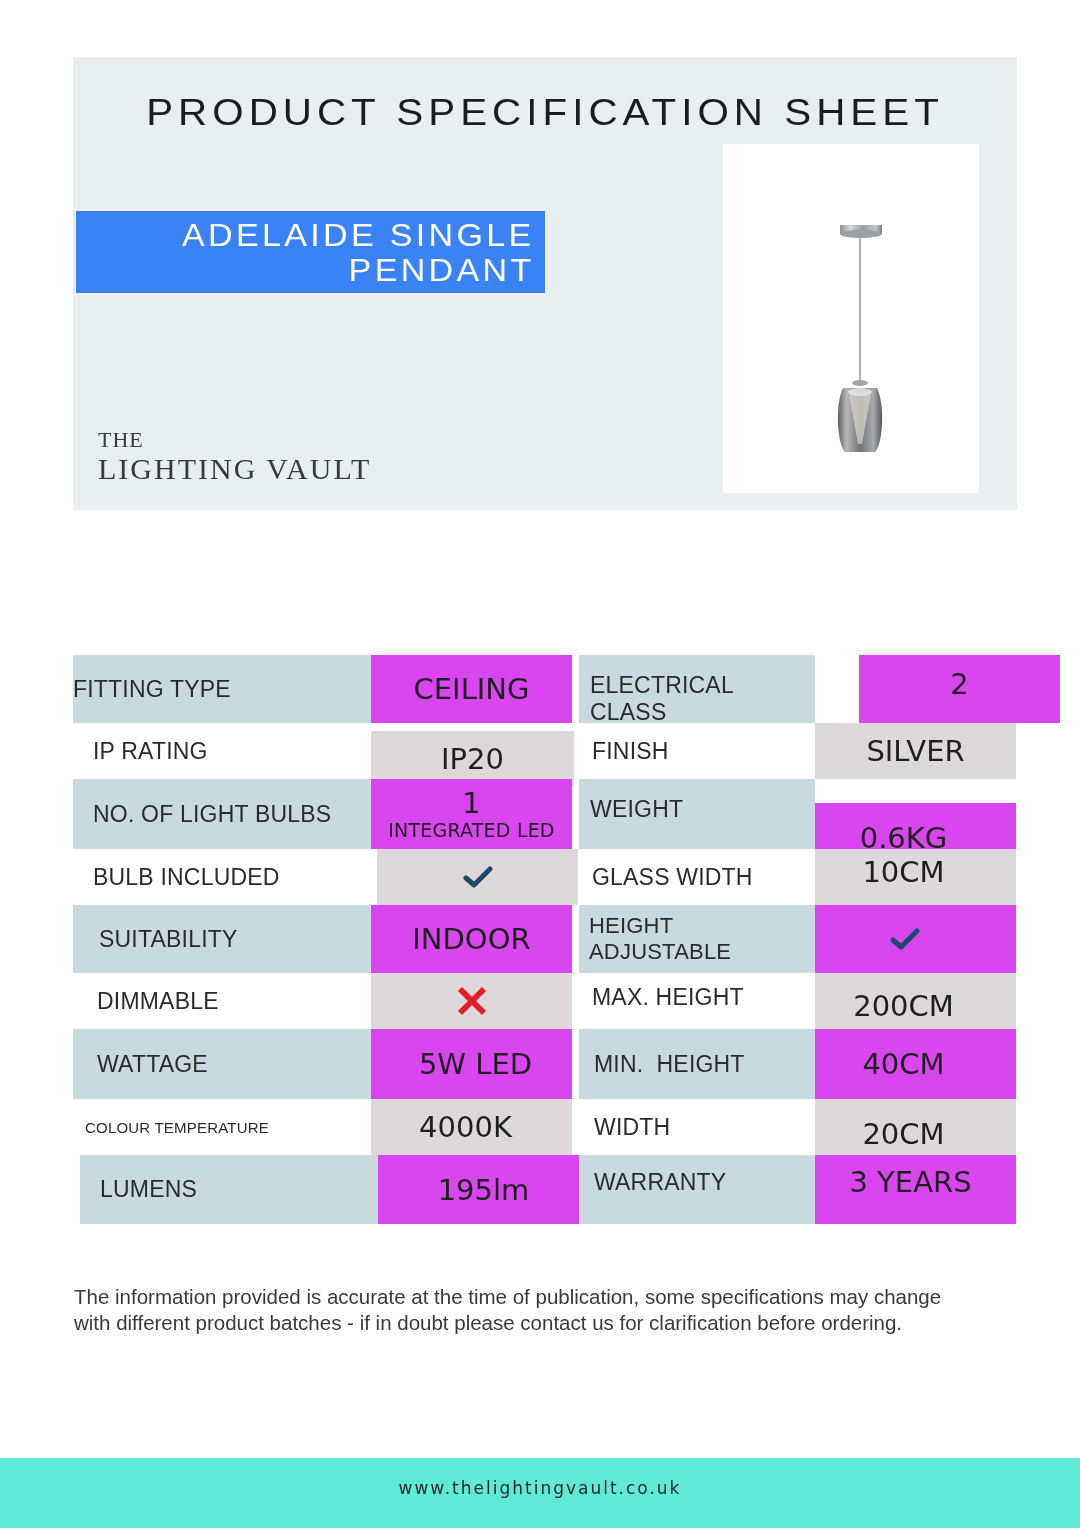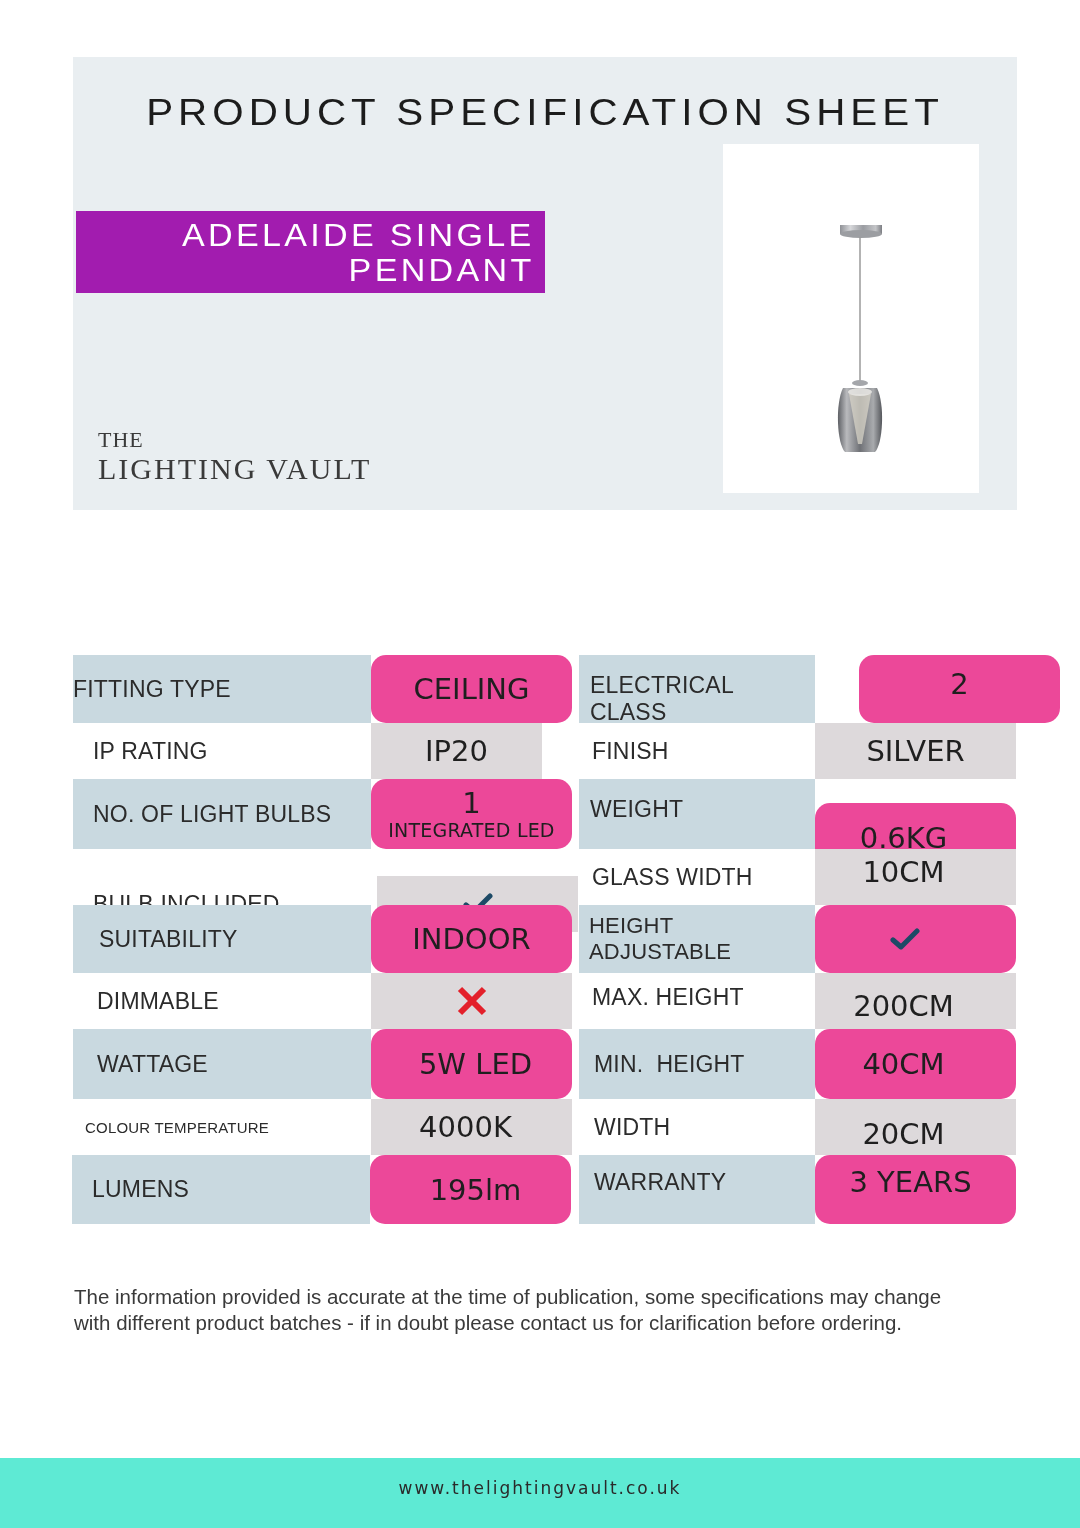--- a/index.html
+++ b/index.html
@@ -2,37 +2,37 @@
 <html><head>
 <meta charset="utf-8">
 <style>
   * { box-sizing: border-box; margin: 0; padding: 0; }
   html, body { width: 1080px; height: 1528px; background: #ffffff; overflow: hidden; }
   body { position: relative; font-family: "DejaVu Sans", sans-serif; color: #222; }
 
   .header-panel { position: absolute; left: 73px; top: 57px; width: 944px; height: 453px; background: #e9eef1; }
   .sheet-title { position: absolute; left: 0; top: 92px; width: 1090px; text-align: center; font-family: "Liberation Sans", sans-serif; font-size: 36px; letter-spacing: 4.5px; color: #1c1c1c; font-weight: normal; transform: scaleX(1.12); transform-origin: 545px 0; }
 
-  .product-name-box { position: absolute; left: 76px; top: 211px; width: 469px; height: 82px; background: #a21caf; }
+  .product-name-box { position: absolute; left: 76px; top: 211px; width: 469px; height: 82px; background: #3b82f6; }
   .product-name { position: absolute; right: 10px; top: 7px; text-align: right; font-family: "Liberation Sans", sans-serif; font-size: 31px; line-height: 35px; color: #ffffff; letter-spacing: 3px; transform: scaleX(1.1); transform-origin: right top; }
 
   .brand { position: absolute; left: 98px; top: 428px; font-family: "Liberation Serif", serif; color: #3a3a3a; }
   .brand-small { font-size: 22px; letter-spacing: 1px; line-height: 24px; }
   .brand-large { font-size: 30px; letter-spacing: 2px; line-height: 34px; }
 
   .product-image { position: absolute; left: 723px; top: 144px; width: 256px; height: 349px; background: #ffffff; }
   .product-image svg { position: absolute; left: 0; top: 0; }
 
   .spec-table { position: absolute; }
   .spec-row { position: absolute; display: flex; }
   .spec-label { height: 100%; display: flex; align-items: center; font-family: "Liberation Sans", sans-serif; font-size: 23px; color: #2b2b2b; letter-spacing: 0.2px; }
   .spec-value { height: 100%; display: flex; align-items: center; justify-content: center; font-family: "DejaVu Sans", sans-serif; font-size: 29px; color: #1f1f1f; text-align: center; }
   .row-dark .spec-label { background: #c9d9e0; }
   .row-light .spec-label { background: #ffffff; }
-  .row-dark .spec-value { background: #ec4899; border-radius: 15px; }
+  .row-dark .spec-value { background: #d946ef; }
   .row-light .spec-value { background: #ddd9db; }
   .spec-value.stack { flex-direction: column; line-height: 1.1; }
   .spec-value .sub { font-size: 19px; letter-spacing: 0.2px; }
 
   .check { width: 30px; height: 24px; }
   .cross { width: 34px; height: 34px; }
 
   .disclaimer { position: absolute; left: 74px; top: 1284px; width: 920px; font-family: "Liberation Sans", sans-serif; font-size: 20.5px; line-height: 26px; color: #3a3a3a; }
 
   .footer { position: absolute; left: 0; top: 1458px; width: 1080px; height: 70px; background: #5eead4; padding-left: 44px; }
@@ -90,30 +90,30 @@
   </svg>
 </div>
 
 <div class="spec-table">
   <div class="spec-row row-dark" style="left:73px; top:655px; height:68px;">
     <div class="spec-label" style="width:298px; ">FITTING TYPE</div>
     <div class="spec-value" style="width:201px;">CEILING</div>
   </div>
   <div class="spec-row row-light" style="left:73px; top:723px; height:56px;">
     <div class="spec-label" style="width:298px; padding-left:20px;">IP RATING</div>
-    <div class="spec-value" style="width:171px;">IP20</div>
+    <div class="spec-value" style="width:203px;margin-top:8px;">IP20</div>
   </div>
   <div class="spec-row row-dark" style="left:73px; top:779px; height:70px;">
     <div class="spec-label" style="width:298px; padding-left:20px;">NO. OF LIGHT BULBS</div>
     <div class="spec-value stack" style="width:201px;">
       <span>1</span>
       <span class="sub">INTEGRATED LED</span>
     </div>
   </div>
-  <div class="spec-row row-light" style="left:73px; top:876px; height:56px;gap:6px;">
+  <div class="spec-row row-light" style="left:73px; top:849px; height:56px;gap:6px;">
     <div class="spec-label" style="width:298px; padding-left:20px;">BULB INCLUDED</div>
     <div class="spec-value" style="width:201px;">
       <svg class="check" viewBox="0 0 30 24">
           <path d="M3 13 L11 20 L27 4" fill="none" stroke="#1d4a66" stroke-width="5" stroke-linecap="round" stroke-linejoin="round"></path>
         </svg>
     </div>
   </div>
   <div class="spec-row row-dark" style="left:73px; top:905px; height:68px;">
     <div class="spec-label" style="width:298px; padding-left:26px;">SUITABILITY</div>
     <div class="spec-value" style="width:201px;">INDOOR</div>
@@ -127,21 +127,21 @@
     </div>
   </div>
   <div class="spec-row row-dark" style="left:73px; top:1029px; height:70px;">
     <div class="spec-label" style="width:298px; padding-left:24px;">WATTAGE</div>
     <div class="spec-value" style="width:201px; padding-left:8px;">5W LED</div>
   </div>
   <div class="spec-row row-light" style="left:73px; top:1099px; height:56px;">
     <div class="spec-label" style="width:298px; padding-left:12px; font-size:15px;">COLOUR TEMPERATURE</div>
     <div class="spec-value" style="width:201px; padding-right:12px;">4000K</div>
   </div>
-  <div class="spec-row row-dark" style="left:72px; top:1155px; height:69px;">
+  <div class="spec-row row-dark" style="left:80px; top:1155px; height:69px;">
     <div class="spec-label" style="width:298px; padding-left:20px;">LUMENS</div>
     <div class="spec-value" style="width:201px; padding-left:10px;">195lm</div>
   </div>
 </div>
 
 <div class="spec-table">
   <div class="spec-row row-dark" style="left:579px; top:655px; height:68px;gap:44px;">
     <div class="spec-label" style="width:236px; padding-left:11px; align-items:flex-start; padding-top:17px;">ELECTRICAL CLASS</div>
     <div class="spec-value" style="width:201px; align-items:flex-start; padding-top:12px;">2</div>
   </div>

